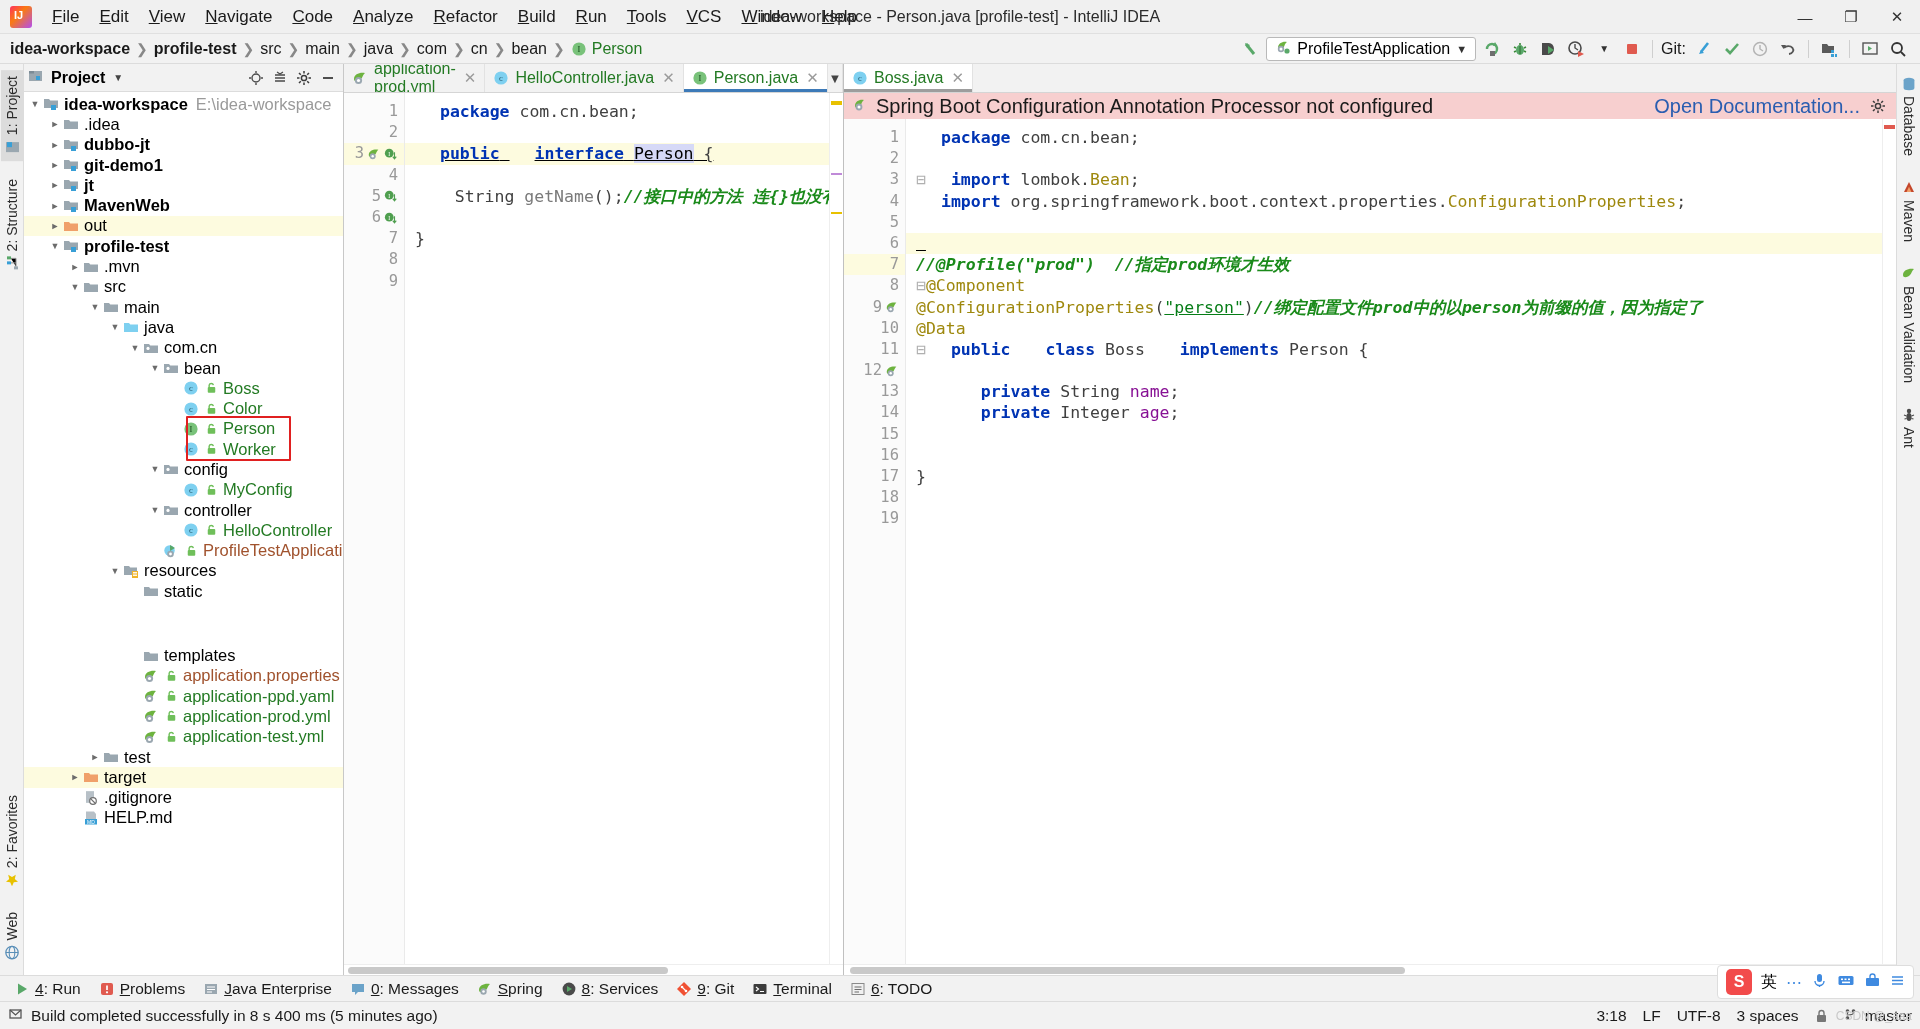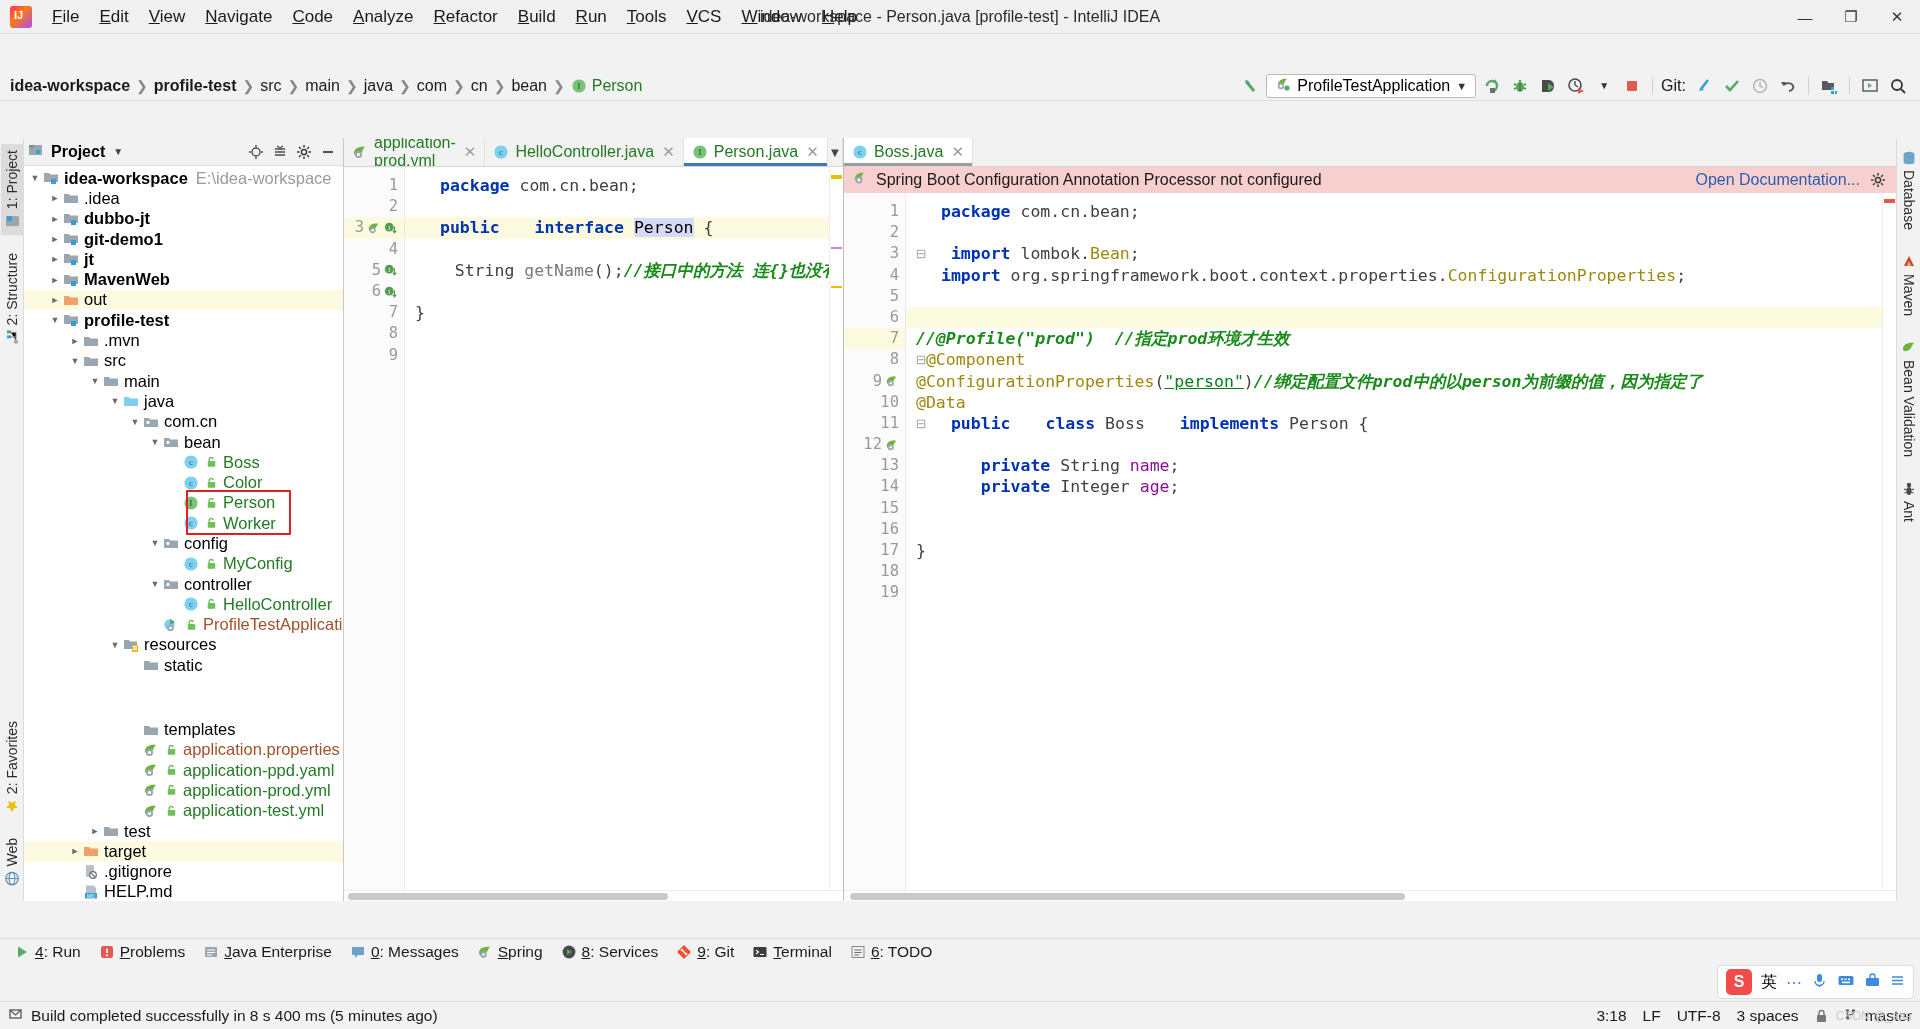--- a/index.html
+++ b/index.html
@@ -4,21 +4,21 @@
 <style>
   * { box-sizing: border-box; margin: 0; padding: 0; }
   html, body {
     width: 1920px; height: 1029px;
     font-family: "Liberation Sans", sans-serif;
     font-size: 17px;
     background: #f2f2f2;
     overflow: hidden;
     color: #000;
   }
-  .app { width: 1920px; height: 1029px; display: flex; flex-direction: column; background: #f2f2f2; gap: 37px; }
+  .app { width: 1920px; height: 1029px; display: flex; flex-direction: column; background: #f2f2f2; }
 
   
   .titlebar {
     height: 34px; background: #f0f0f0; display: flex; align-items: center;
     border-bottom: 1px solid #e0e0e0; position: relative; flex: 0 0 34px;
   }
   .idea-logo { width: 22px; height: 22px; margin: 0 10px 0 10px; position: relative; flex:0 0 22px;}
   .idea-logo .sq { position:absolute; inset:0; border-radius:3px;
      background: linear-gradient(135deg,#fe315d 0%, #f97a12 40%, #b24df1 100%); }
   .idea-logo .ij { position:absolute; left:4px; top:3px; color:#fff; font-size:11px; font-weight:bold; font-family:"Liberation Sans",sans-serif;}
@@ -115,41 +115,41 @@
   .tab.active::after {
     content: ''; position: absolute; left: 0; right: 0; bottom: 0; height: 3px; background: #3d7ab8;
   }
   .tab.active-gray::after { background: #9d9d9d; }
   .tab .x { color: #9a9a9a; font-size: 15px; margin-left: 2px; }
   .tab-label.green { color: #237a23; }
   .tabs-more { width: 28px; display: flex; align-items: center; justify-content: center; font-size: 13px; color: #444; border-right:1px solid #e2e2e2;}
 
   .notifybar {
     background: #f7cfcf; display: flex; align-items: center; height: 26px; padding: 0 8px;
-    font-size: 16px; color: #1a1a1a; flex: 0 0 26px; gap: 8px;
+    font-size: 20px; color: #1a1a1a; flex: 0 0 26px; gap: 8px;
   }
   .notify-link { margin-left: auto; color: #2a5db0; }
   .notify-gear { width: 20px; display:flex; align-items:center; justify-content:center;}
 
   .code-area { flex: 1; display: flex; min-height: 0; position: relative; overflow: hidden; background:#fff;}
   .gutter {
     background: #fbfbfb; border-right: 1px solid #eaeaea; text-align: right;
     font-family: "DejaVu Sans Mono", monospace; font-size: 15.5px; color: #999;
     padding-top: 8px; flex: 0 0 auto; user-select:none;
   }
   .gutter .gl { height: 21.2px; line-height: 21.2px; padding-right: 6px; display:flex; align-items:center; justify-content:flex-end; gap:3px;}
   .gutter .gl.hl { background: #fdfbdf; }
   .gnum { min-width: 20px; text-align: right; }
   .gmark { width: 14px; display:flex; align-items:center; justify-content:center;}
   .code {
     flex: 1; padding-top: 8px; font-family: "DejaVu Sans Mono", monospace;
     font-size: 16.5px; overflow: hidden; position: relative; background:#fff;
   }
   .cl { height: 21.2px; line-height: 21.2px; white-space: pre; padding-left: 10px; }
-  .cl.hl { background: #fdfbdf; }
+  .cl.hl { background: #fdfbdf; text-decoration: underline; }
   .kw { color: #0033b3; font-weight: bold; margin-left: 25px; }
   .cm { color: #1a8a1a; font-style: italic; font-weight: bold; }
   .an { color: #9e880d; }
   .st { color: #067d17; }
   .ty { color: #404040; }
   .fld { color: #871094; }
   .mth { color: #7a7a7a; }
   .cursorsel { background: #d6d9f7; }
   .ul { text-decoration: underline; }
   .fold { color: #b0b0b0; }

